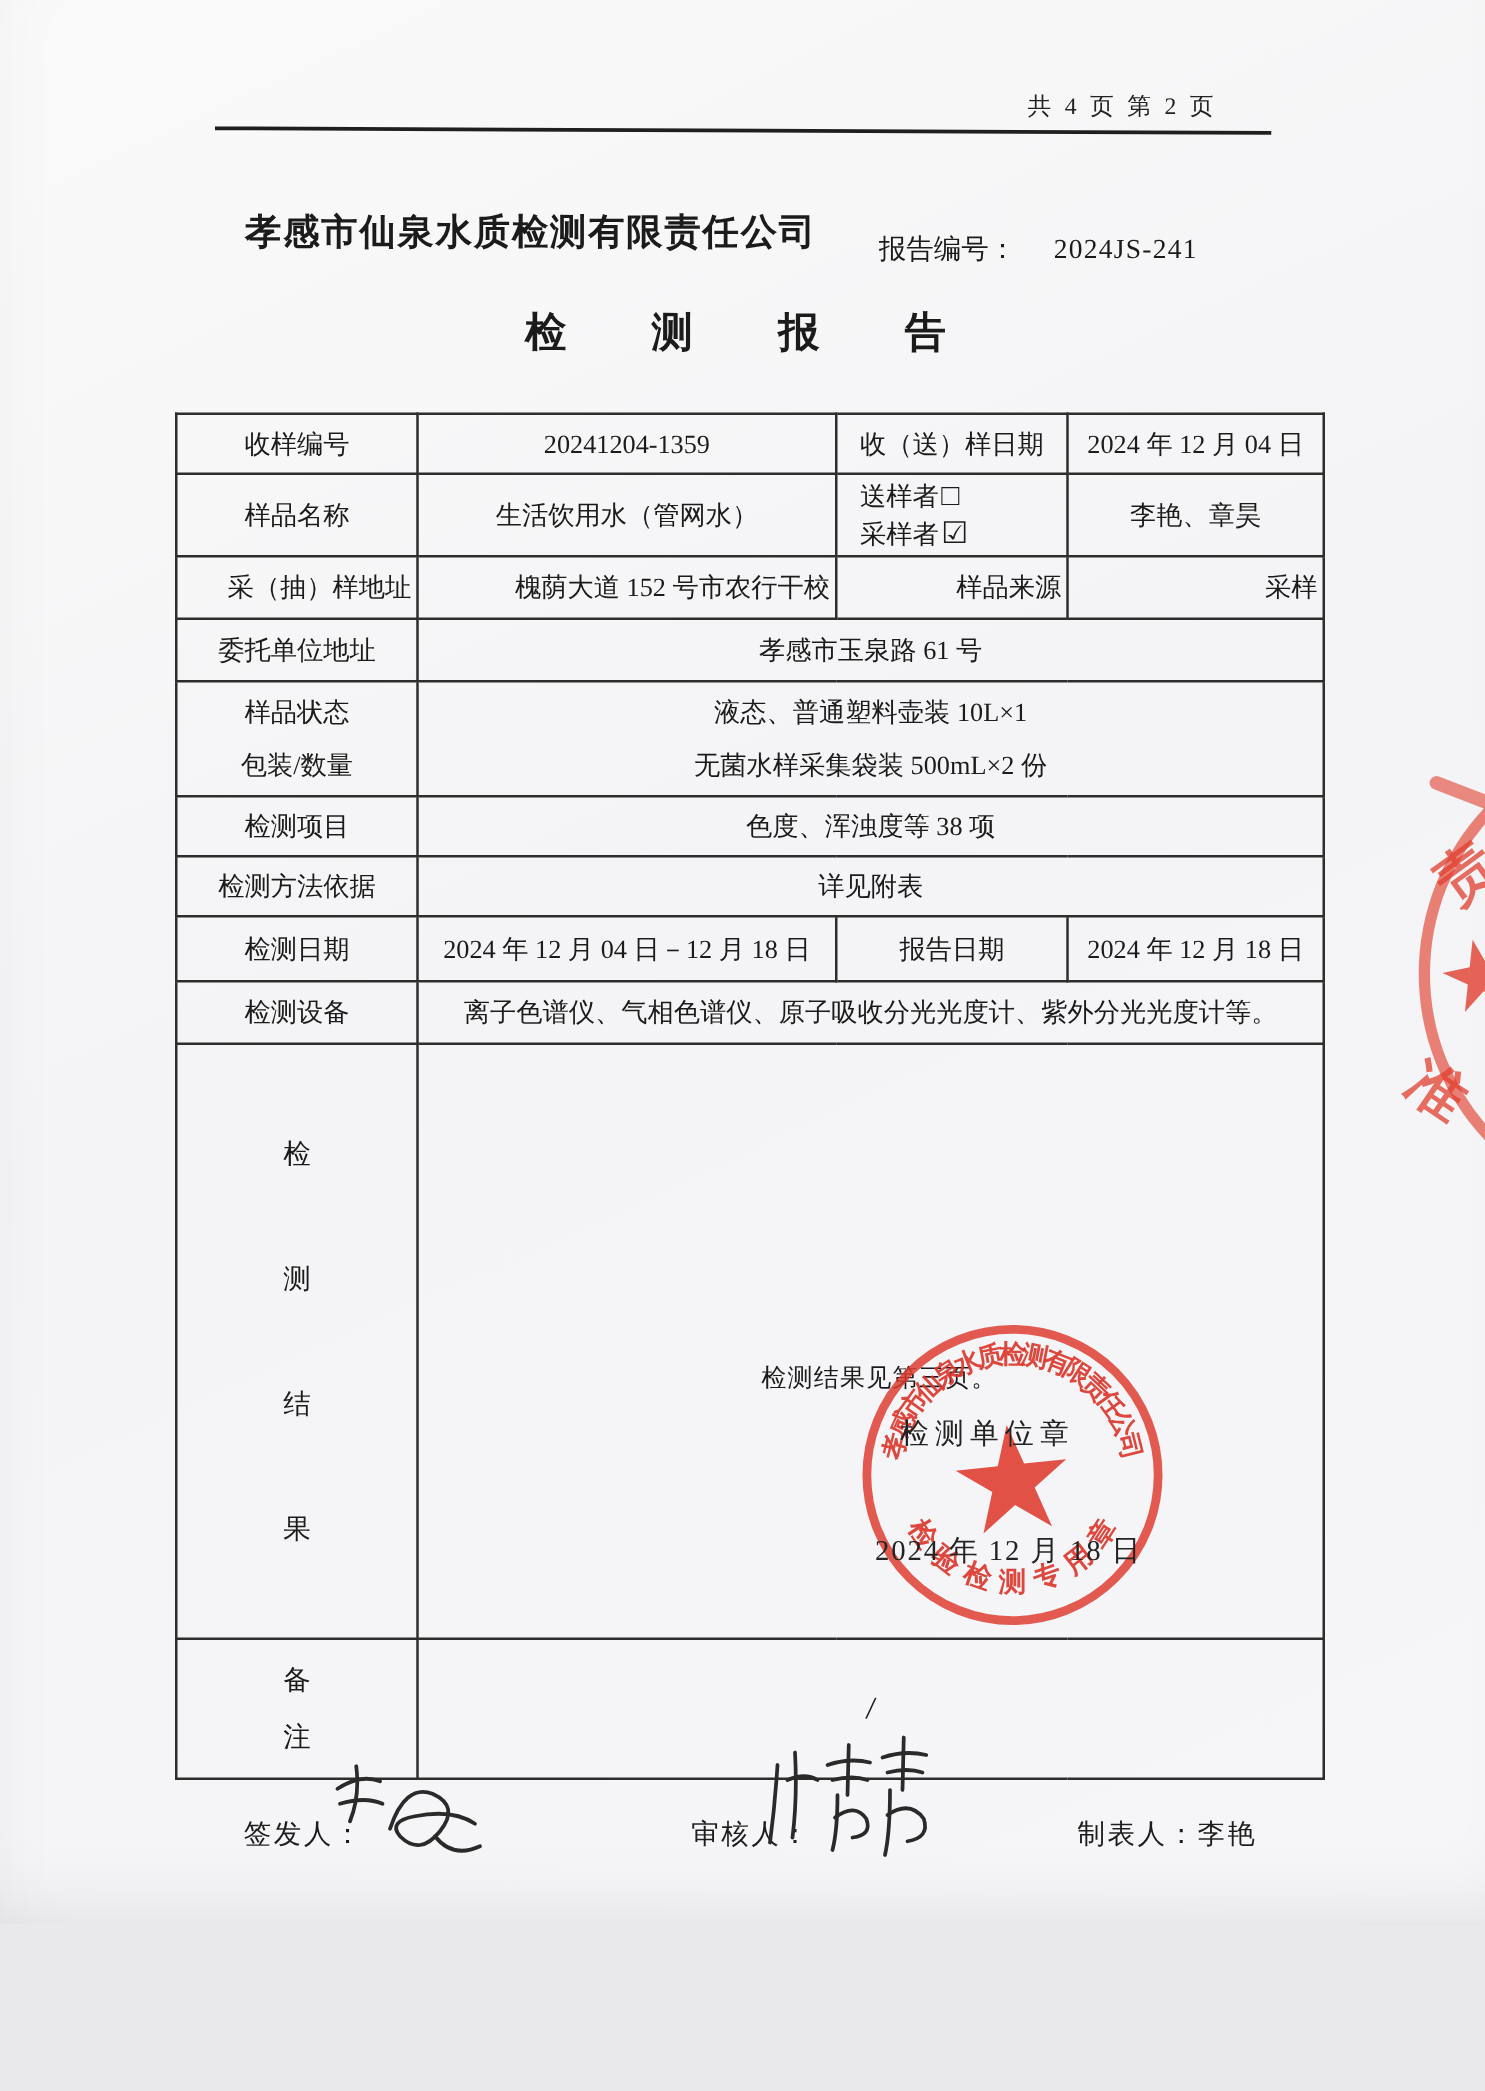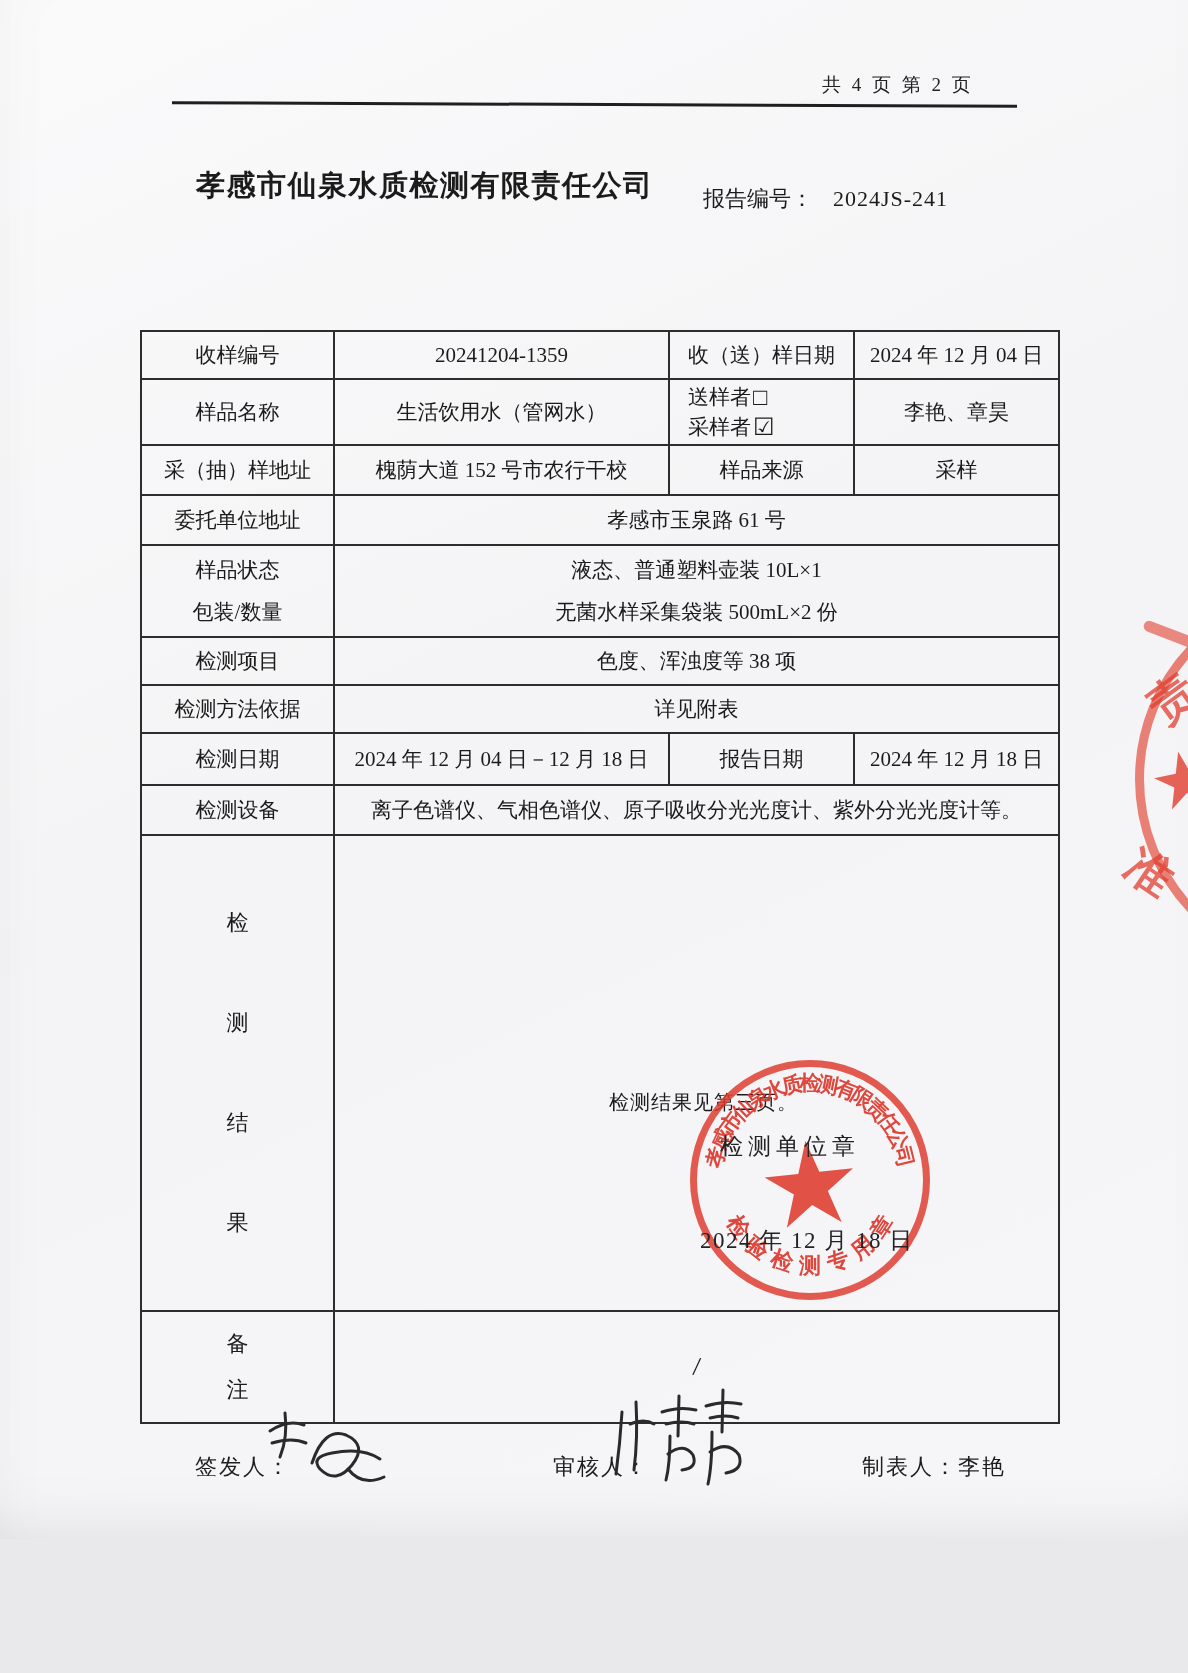--- a/index.html
+++ b/index.html
@@ -7,26 +7,26 @@
     position:relative;width:1188px;height:1539px;margin:0 auto;overflow:hidden;
     background:linear-gradient(155deg,#fafafb 0%,#f4f4f6 45%,#f6f6f8 100%);
     box-shadow:inset 0 -50px 70px -50px rgba(0,0,0,0.10), inset 40px 0 80px -60px rgba(0,0,0,0.05);
     font-family:"Liberation Serif","DejaVu Serif",serif;color:#1b1b1b;
   }
   .abs{position:absolute;}
   .pagination{left:822px;top:72px;font-size:19px;letter-spacing:3px;color:#222;}
   .header-rule{left:172px;top:103px;width:845px;height:2.5px;background:#1f1f1f;transform:rotate(0.25deg);}
   .company{left:196px;top:166px;font-size:29px;font-weight:600;letter-spacing:1.5px;}
   .report-no{left:703px;top:184px;font-size:22px;}
-  .report-no .val{margin-left:20px;letter-spacing:1px;}
+  .report-no .val{margin-left:30px;letter-spacing:1px;}
   .doc-title{left:420px;top:244px;font-size:33px;font-weight:700;letter-spacing:30px;white-space:nowrap;}
   
   table.report{left:140px;top:330px;width:918px;border-collapse:collapse;table-layout:fixed;position:absolute;}
   table.report td{border:2px solid #2d2d2d;font-size:21px;text-align:center;vertical-align:middle;padding:2px 4px;color:#1b1b1b;}
-  tr.r1 td{height:42px;} tr.r2 td{height:60px;} tr.r3 td{height:44px;} tr.r4 td{height:44px;}
+  tr.r1 td{height:42px;} tr.r2 td{height:60px;} tr.r3 td{height:44px;text-align:right;} tr.r4 td{height:44px;}
   tr.r5 td{height:86px;border-radius:21px;} tr.r6 td{height:42px;} tr.r7 td{height:42px;margin-top:28px;} tr.r8 td{height:46px;}
   tr.r9 td{height:44px;} tr.r10 td{height:470px;} tr.r11 td{height:106px;}
   td.small{font-size:20px;}
   td.left{text-align:left;padding-left:12px;}
   .cb-line{display:flex;align-items:center;justify-content:flex-start;padding-left:14px;font-size:21px;line-height:30px;}
   .cb-glyph{font-size:24px;line-height:24px;margin-left:2px;}
   .two-line div{line-height:42px;}
   .vlabel{display:flex;flex-direction:column;justify-content:space-evenly;align-items:center;height:100%;}
   .vlabel span{font-size:22px;}
   td.result-cell{vertical-align:top;text-align:left;}
@@ -58,20 +58,21 @@
 
 <div class="page">
 
   <div class="abs pagination">共 4 页  第 2 页</div>
   <div class="abs header-rule"></div>
 
   <div class="abs company">孝感市仙泉水质检测有限责任公司</div>
   <div class="abs report-no">
     <span>报告编号：</span><span class="val">2024JS-241</span>
   </div>
+  <div class="abs doc-title">检 测 报 告</div>
 
   <table class="report">
     <colgroup>
         <col style="width:193px">
         <col style="width:335px">
         <col style="width:185px">
         <col style="width:205px">
       </colgroup>
     <tbody>
         <tr class="r1">

